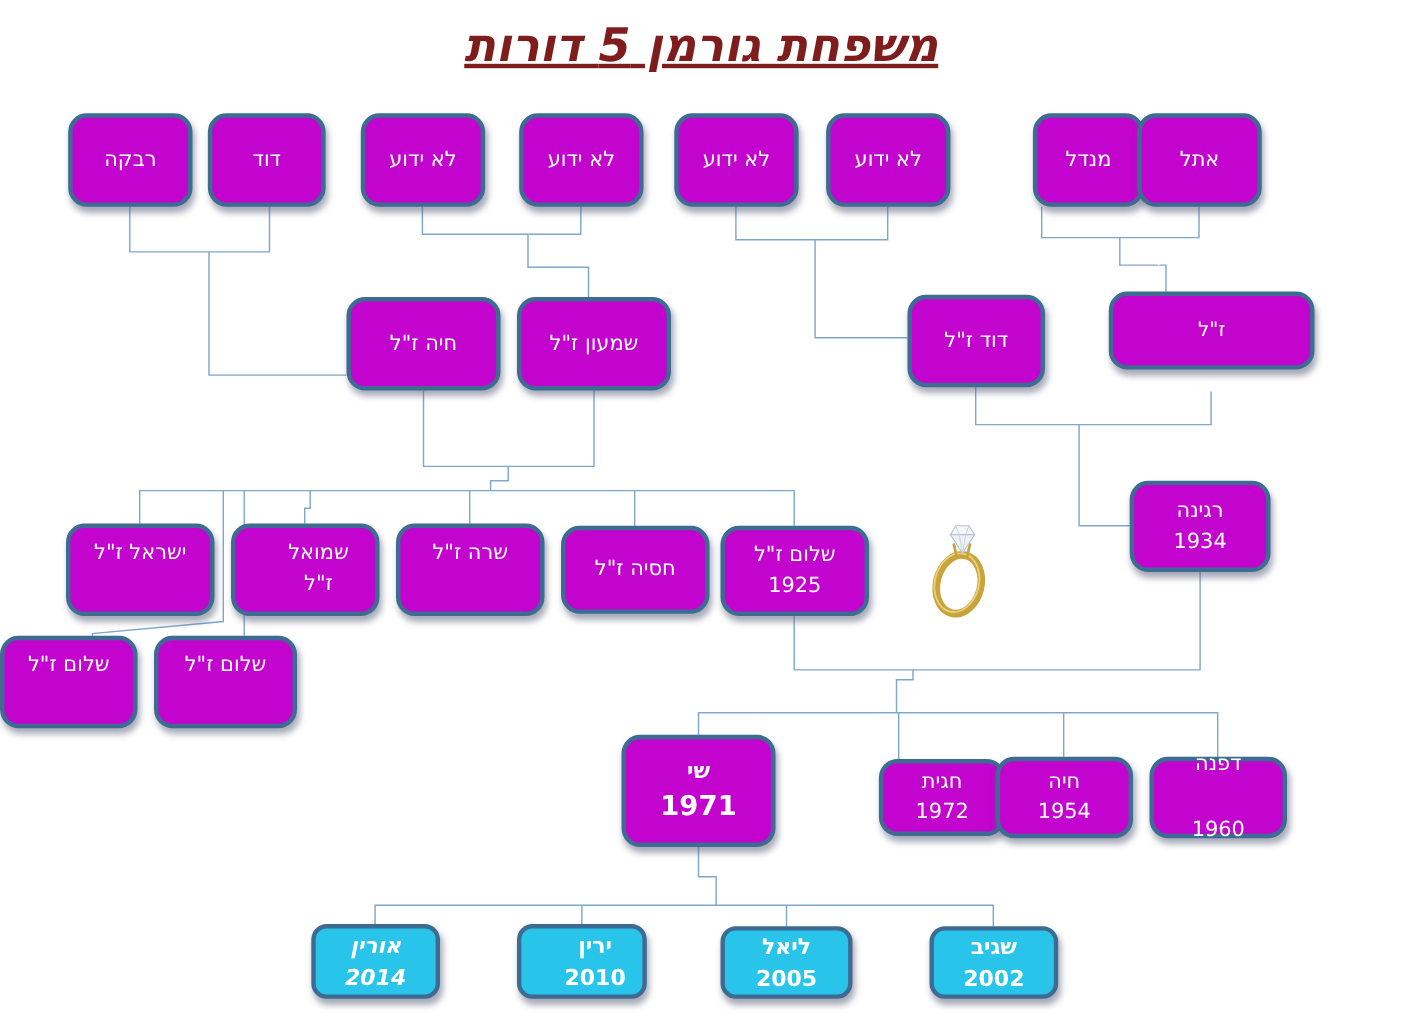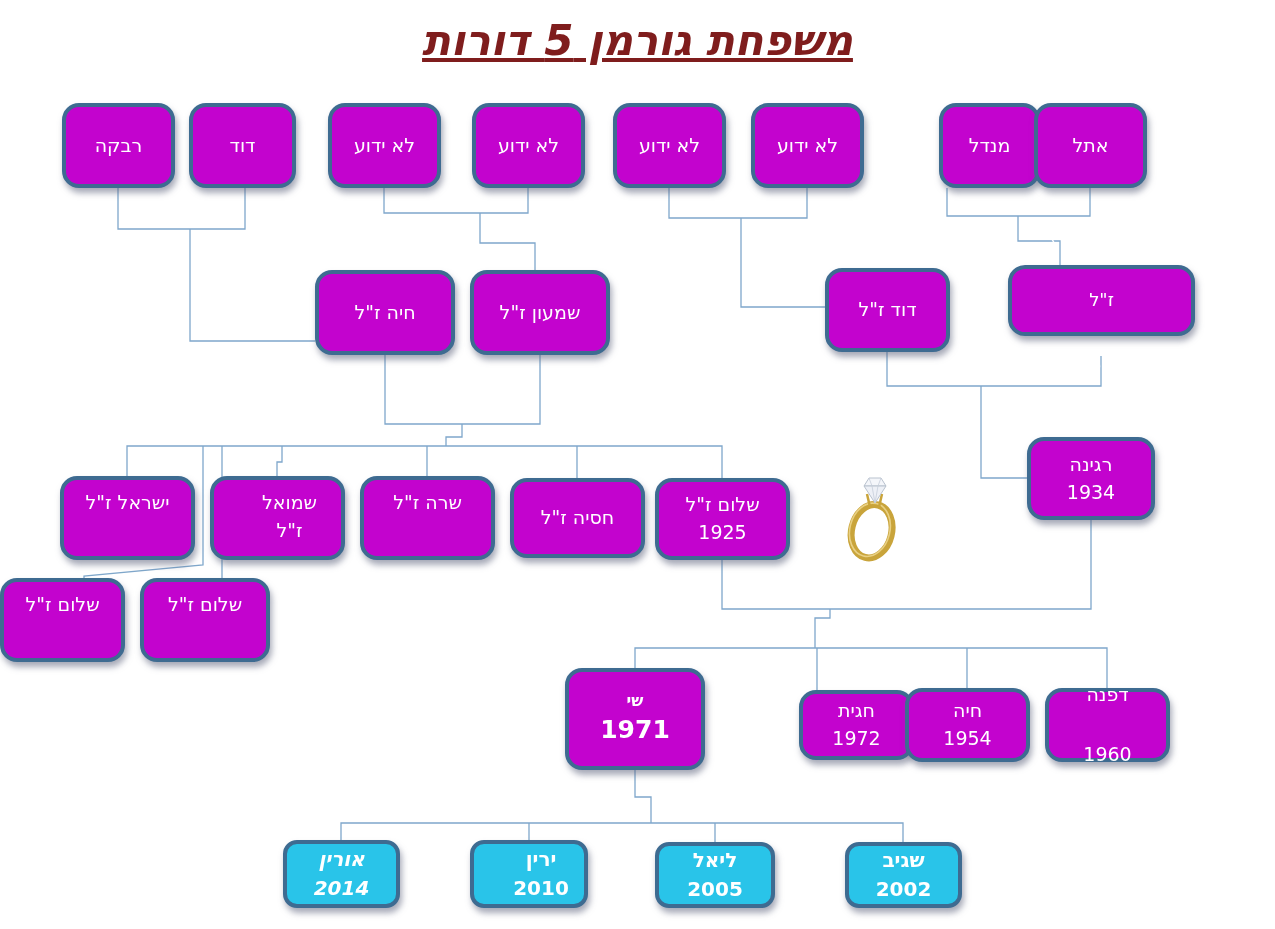--- a/index.html
+++ b/index.html
@@ -126,21 +126,21 @@
         <span class="line">רגינה</span>
         <span class="line">1934</span>
       </div>
       <div class="node top" style="left: 0px; top: 578px; width: 125px; height: 84px;">
         <span class="line">שלום ז"ל</span>
       </div>
       <div class="node top" style="left: 140px; top: 578px; width: 130px; height: 84px;">
         <span class="line">שלום ז"ל</span>
       </div>
       <div class="node" style="left: 565px; top: 668px; width: 140px; height: 102px; font-weight: bold;">
-        <span class="line" style="font-size: 16px;">שי</span>
+        <span class="line" style="font-size: 20px;">שי</span>
         <span class="line" style="font-size: 25px;">1971</span>
       </div>
       <div class="node" style="left: 799px; top: 690px; width: 115px; height: 70px;">
         <span class="line">חגית</span>
         <span class="line">1972</span>
       </div>
       <div class="node" style="left: 905px; top: 688px; width: 125px; height: 74px;">
         <span class="line">חיה</span>
         <span class="line">1954</span>
       </div>

